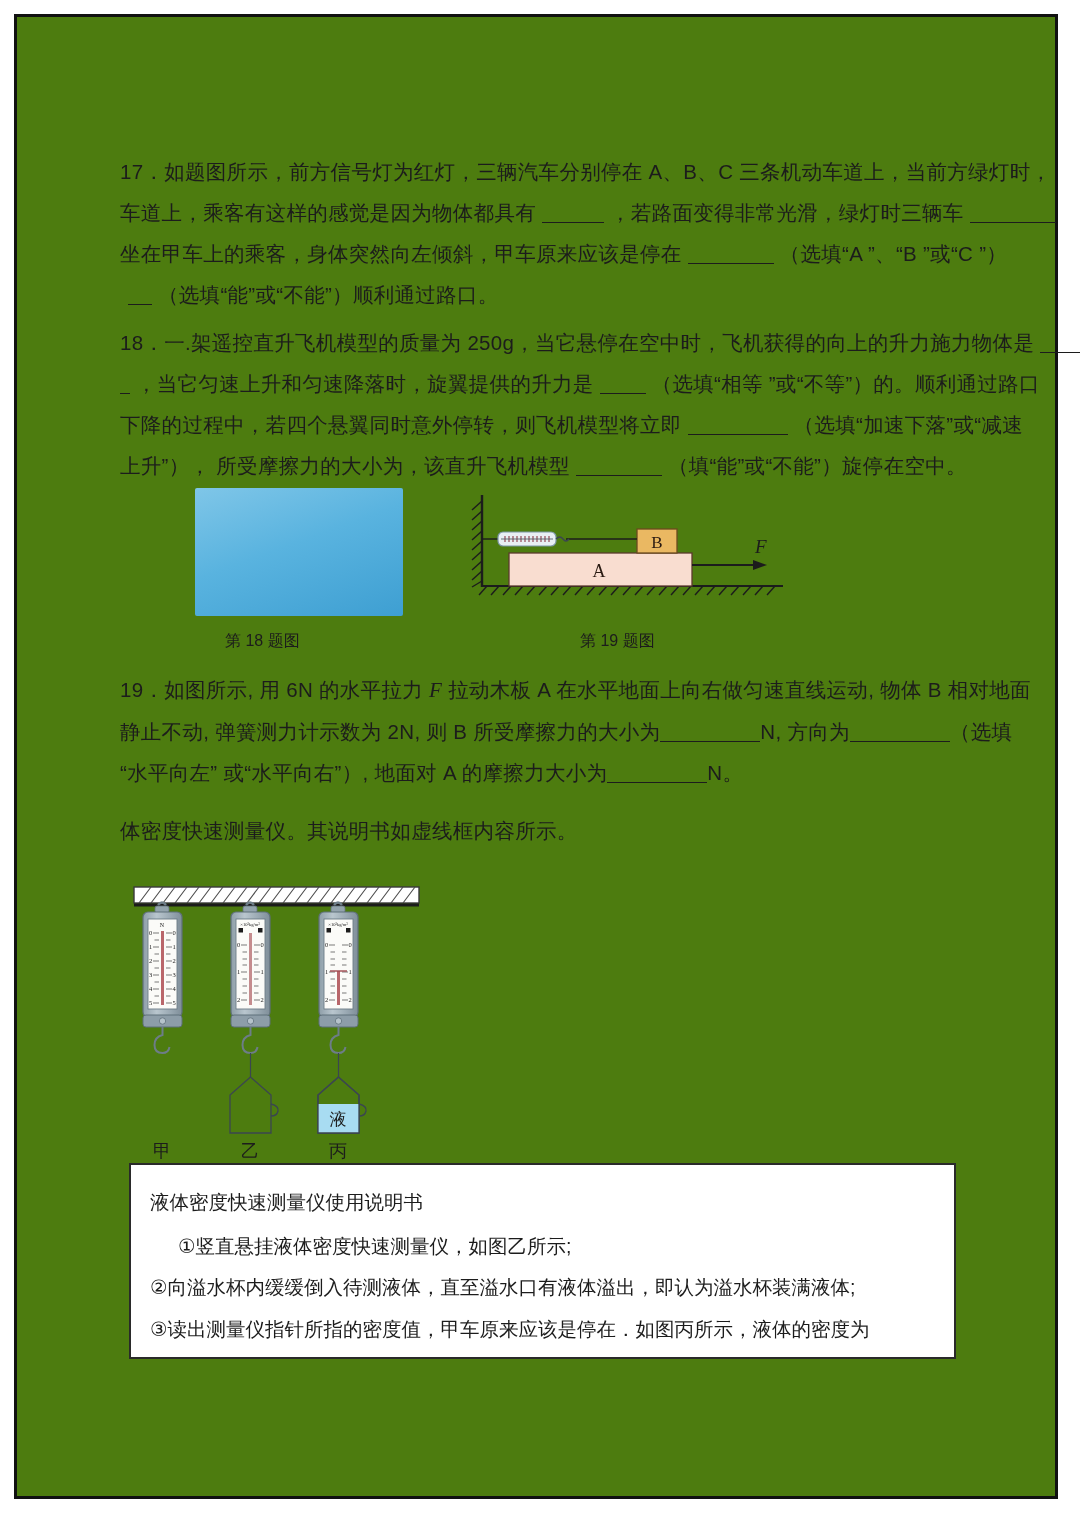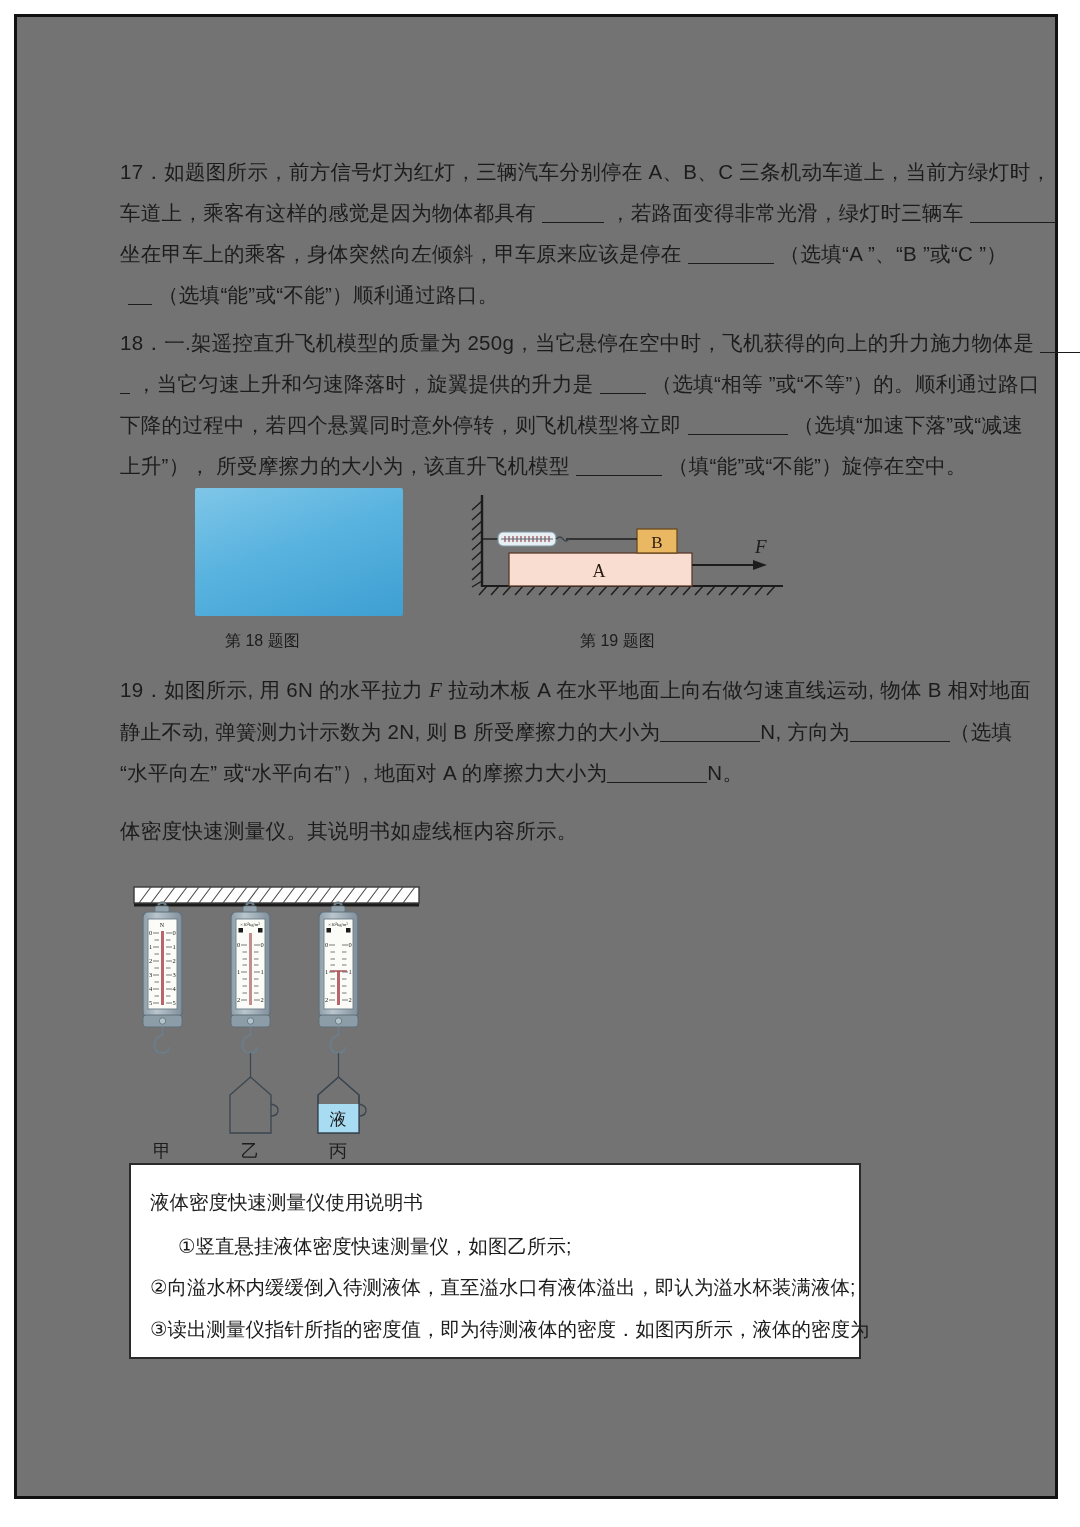--- a/index.html
+++ b/index.html
@@ -16,21 +16,21 @@
   }
 
   
   .page {
     position: absolute;
     left: 14px;
     top: 14px;
     width: 1044px;
     height: 1485px;
     border: 3px solid #111111;
-    background: #737373;
+    background: #4d7c0f;
     box-sizing: border-box;
   }
   .page-inner {
     position: absolute;
     left: 0; top: 0;
     width: 100%;
     height: 100%;
   }
 
   
@@ -103,21 +103,21 @@
     top: 868px;
     width: 300px;
     height: 285px;
   }
 
   
   .manual {
     position: absolute;
     left: 112px;
     top: 1146px;
-    width: 732px;
+    width: 827px;
     height: 196px;
     border: 2px solid #2a2a2a;
     box-sizing: border-box;
     background: #ffffff;
   }
   .manual-line {
     position: absolute;
     left: 19px;
     font-size: 19.5px;
     color: #1c1c1c;
@@ -490,17 +490,17 @@
       <text x="33" y="272" font-family="Liberation Sans, sans-serif" font-size="18" fill="#1c1c1c" text-anchor="middle">甲</text>
       <text x="121" y="272" font-family="Liberation Sans, sans-serif" font-size="18" fill="#1c1c1c" text-anchor="middle">乙</text>
       <text x="209" y="272" font-family="Liberation Sans, sans-serif" font-size="18" fill="#1c1c1c" text-anchor="middle">丙</text>
     </svg>
   </div>
 
   <div class="manual">
     <div class="manual-line" style="top:28px;">液体密度快速测量仪使用说明书</div>
     <div class="manual-line" style="top:72px;margin-left:28px;">①竖直悬挂液体密度快速测量仪，如图乙所示;</div>
     <div class="manual-line" style="top:113px;">②向溢水杯内缓缓倒入待测液体，直至溢水口有液体溢出，即认为溢水杯装满液体;</div>
-    <div class="manual-line" style="top:155px;">③读出测量仪指针所指的密度值，即为待测液体的密度．如图丙所示，液体的密度为</div>
+    <div class="manual-line" style="top:155px;">③读出测量仪指针所指的密度值，甲车原来应该是停在．如图丙所示，液体的密度为</div>
   </div>
 
 </div>
 </div>
 
 </body></html>

